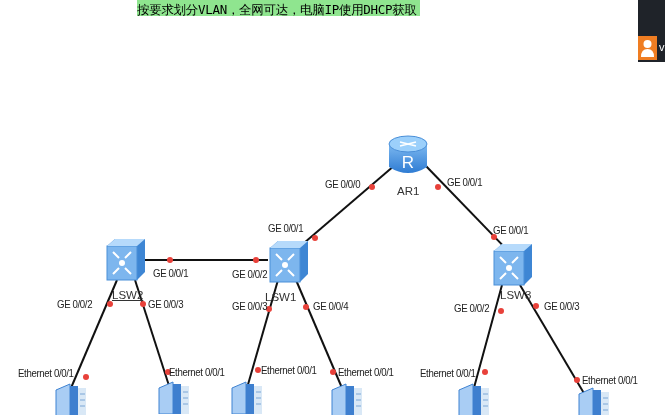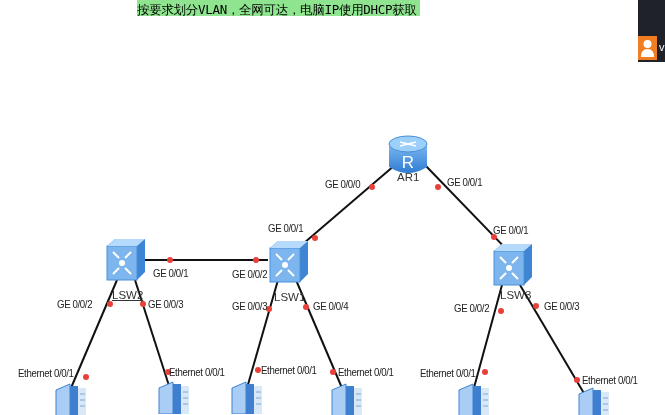--- a/index.html
+++ b/index.html
@@ -91,21 +91,21 @@
         <stop offset="0" stop-color="#7cb8f0"></stop>
           <stop offset="1" stop-color="#2f7cd3"></stop>
       </linearGradient>
     </defs>
     <path d="M3 9 L3 32 Q22 44 41 32 L41 9 Z" fill="url(#rg)"></path>
     <ellipse cx="22" cy="9" rx="19" ry="8" fill="#9cd0fb" stroke="#4a8fd8" stroke-width="1"></ellipse>
     <path d="M14 7 L30 11 M30 7 L14 11" stroke="#fff" stroke-width="1.5"></path>
     <text x="22" y="33" font-size="17" fill="#fff" text-anchor="middle" font-family="Liberation Sans, sans-serif">R</text>
   </svg>
 </div>
-<span class="dev-lbl" style="left:397px;top:171px;">AR1</span>
+<span class="dev-lbl" style="left:397px;top:185px;">AR1</span>
 
 <div class="node" style="left:105px;top:238px;">
   <svg width="42" height="44" viewBox="0 0 42 44">
     <path d="M2 8 L10 1 L40 1 L40 34 L32 42 L2 42 Z" fill="#3e86d4"></path>
     <rect x="2" y="8" width="30" height="34" fill="#7db6ee" stroke="#4a8fd8"></rect>
     <path d="M2 8 L10 1 L40 1 L32 8 Z" fill="#b6dafb"></path>
     <g stroke="#fff" stroke-width="2" fill="none">
       <path d="M8 14 L14 20 M8 36 L14 30 M26 14 L20 20 M26 36 L20 30"></path>
     </g>
     <circle cx="17" cy="25" r="3" fill="#fff"></circle>
@@ -117,21 +117,21 @@
   <svg width="42" height="44" viewBox="0 0 42 44">
     <path d="M2 8 L10 1 L40 1 L40 34 L32 42 L2 42 Z" fill="#3e86d4"></path>
     <rect x="2" y="8" width="30" height="34" fill="#7db6ee" stroke="#4a8fd8"></rect>
     <path d="M2 8 L10 1 L40 1 L32 8 Z" fill="#b6dafb"></path>
     <g stroke="#fff" stroke-width="2" fill="none">
       <path d="M8 14 L14 20 M8 36 L14 30 M26 14 L20 20 M26 36 L20 30"></path>
     </g>
     <circle cx="17" cy="25" r="3" fill="#fff"></circle>
   </svg>
 </div>
-<span class="dev-lbl" style="left:274px;top:291px;">LSW1</span>
+<span class="dev-lbl" style="left:265px;top:291px;">LSW1</span>
 
 <div class="node" style="left:492px;top:243px;">
   <svg width="42" height="44" viewBox="0 0 42 44">
     <path d="M2 8 L10 1 L40 1 L40 34 L32 42 L2 42 Z" fill="#3e86d4"></path>
     <rect x="2" y="8" width="30" height="34" fill="#7db6ee" stroke="#4a8fd8"></rect>
     <path d="M2 8 L10 1 L40 1 L32 8 Z" fill="#b6dafb"></path>
     <g stroke="#fff" stroke-width="2" fill="none">
       <path d="M8 14 L14 20 M8 36 L14 30 M26 14 L20 20 M26 36 L20 30"></path>
     </g>
     <circle cx="17" cy="25" r="3" fill="#fff"></circle>

